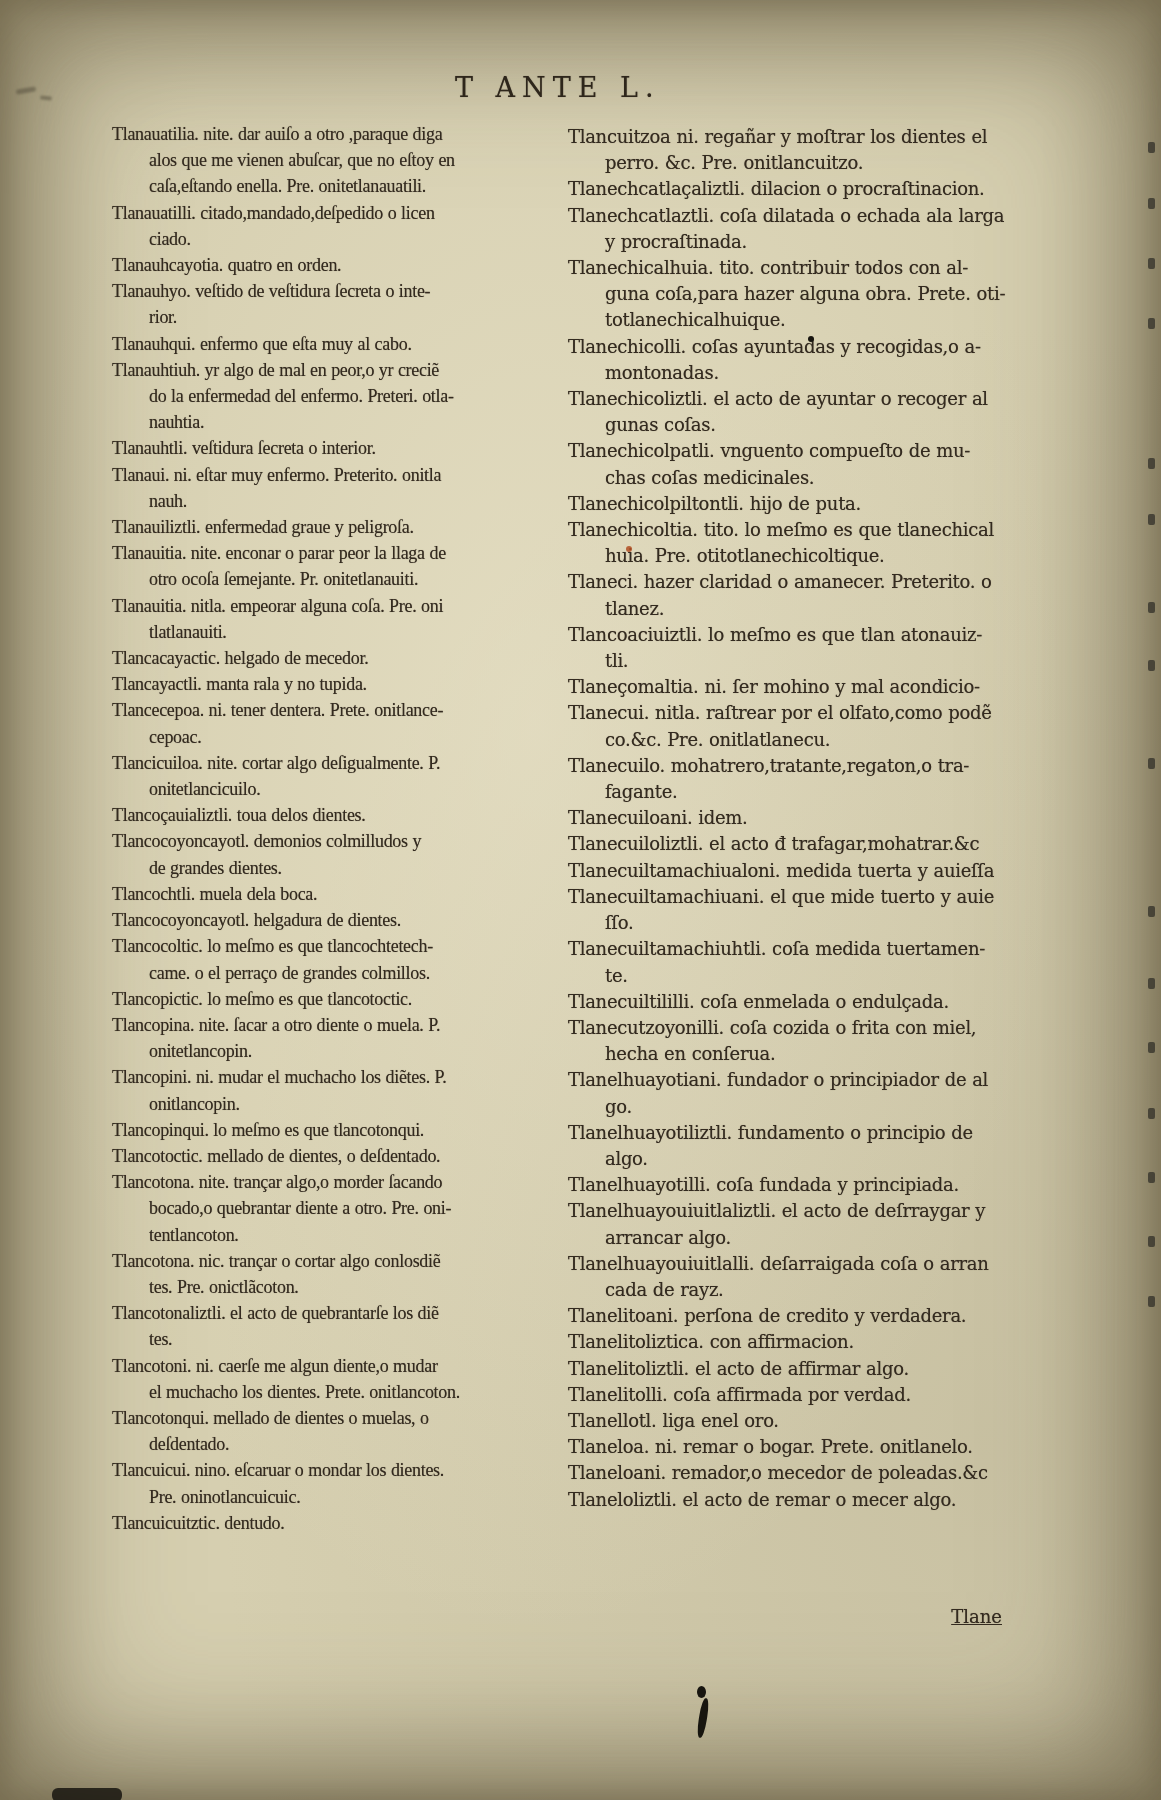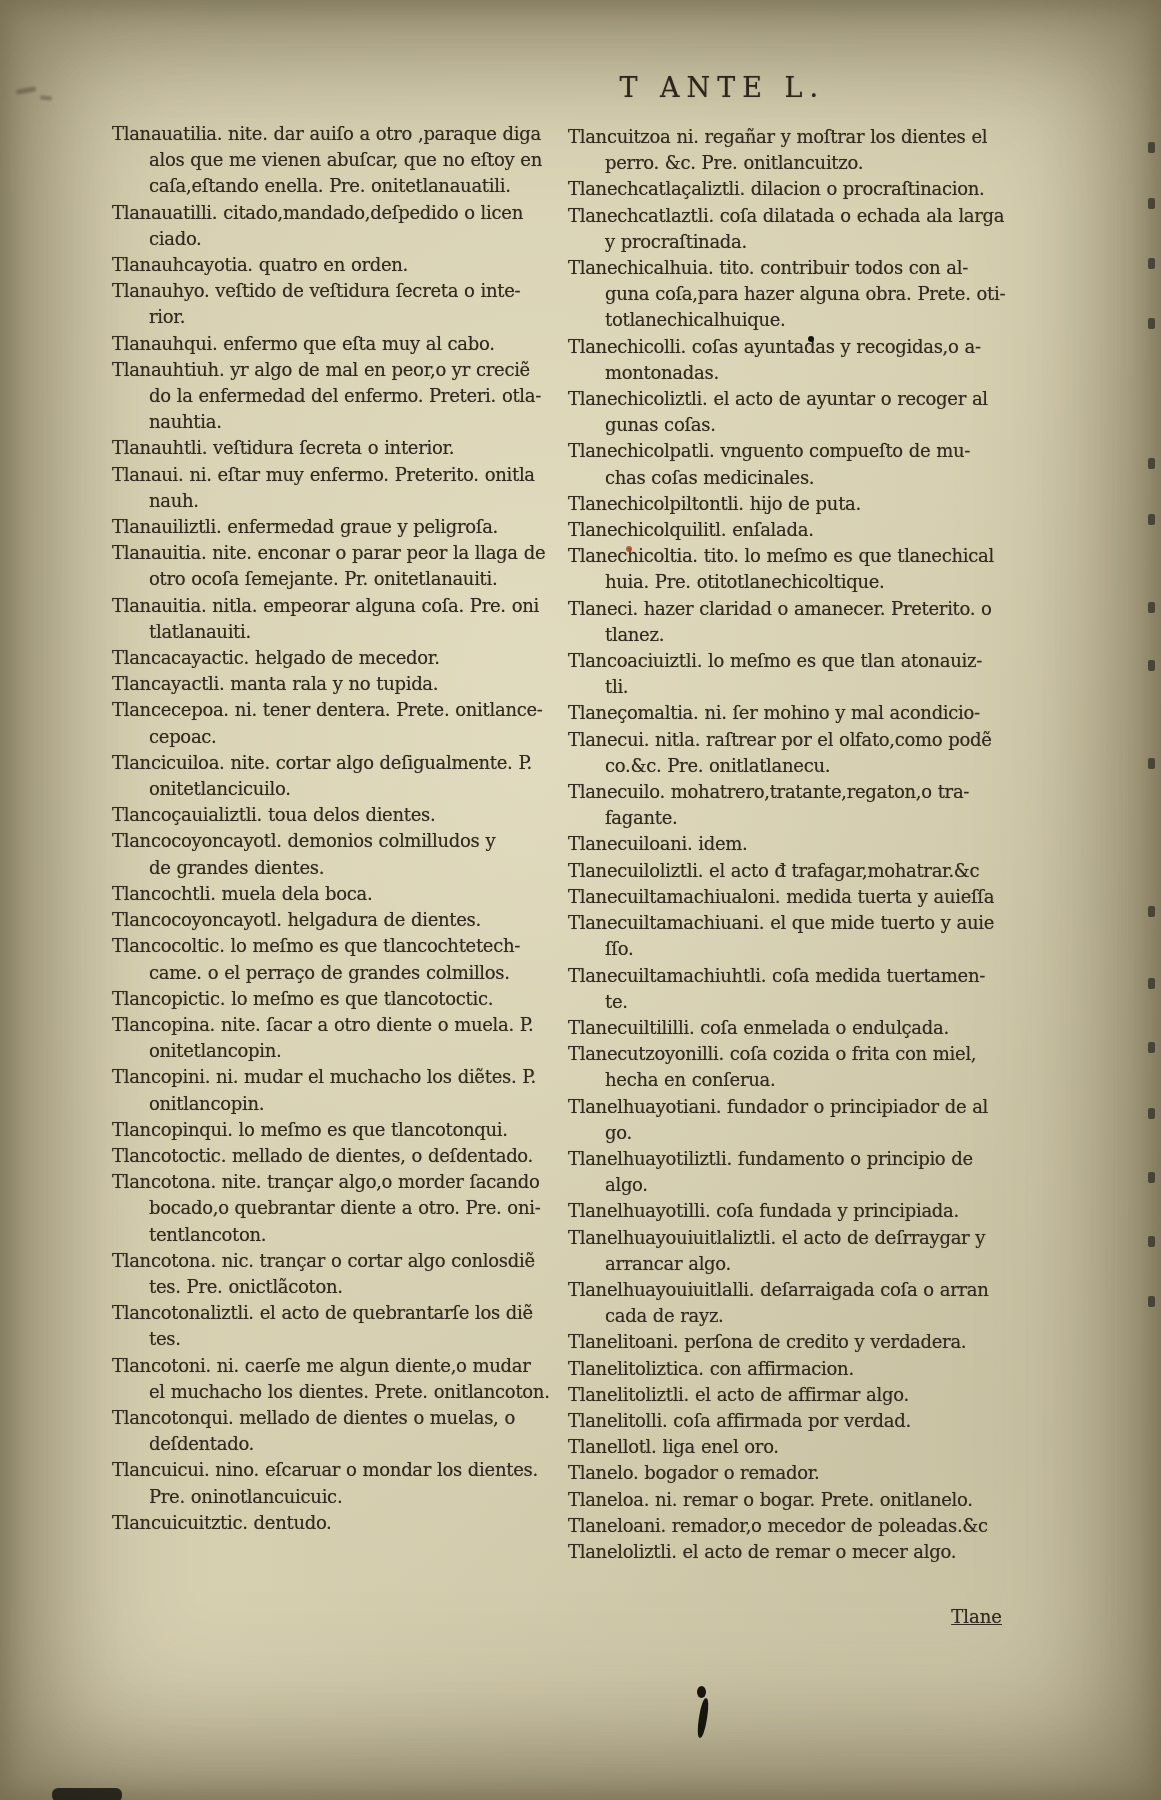--- a/index.html
+++ b/index.html
@@ -9,30 +9,30 @@
       radial-gradient(ellipse at 46% 40%, rgba(236,230,205,.55) 0%, rgba(0,0,0,0) 60%),
       radial-gradient(ellipse at 85% 80%, rgba(176,168,138,.35) 0%, rgba(0,0,0,0) 55%),
       #d6cfb0;
     box-shadow:inset 0 0 140px 40px rgba(92,82,55,.55), inset 0 0 26px 6px rgba(58,48,28,.28);
     font-family:"DejaVu Serif", serif;
     color:#332a1f;
   }
   .vignette{position:absolute;inset:0;pointer-events:none;
     box-shadow:inset 0 0 90px 18px rgba(96,86,58,.38);}
   .running-head{
-    position:absolute;left:455px;top:72px;width:370px;text-align:right;
+    position:absolute;left:455px;top:72px;width:370px;text-align:left;
     font-size:27px;letter-spacing:7px;color:#2e261b;
     text-shadow:0 0 1px rgba(46,38,27,.5);
   }
   .col{
     position:absolute;top:0;font-size:18px;line-height:26.2px;
     letter-spacing:-0.3px;word-spacing:0.5px;
     text-shadow:0 0 .7px rgba(51,42,31,.55);
   }
-  .col-left{left:112px;top:121px;width:465px;}
+  .col-left{left:112px;top:121px;width:465px;font-family:Liberation Serif, serif;}
   .col-right{left:568px;top:124px;width:455px;}
   .entry{margin:0;}
   .line{white-space:nowrap;}
   .line.cont{padding-left:37px;}
   .catchword{
     position:absolute;left:810px;top:1606px;width:192px;text-align:right;
     font-size:18px;color:#332a1f;text-shadow:0 0 .7px rgba(51,42,31,.55);text-decoration:underline;
   }
   
   .mark{position:absolute;background:#35322a;border-radius:2px;opacity:.78;}
@@ -194,23 +194,20 @@
       <div class="line cont">gunas coſas.</div>
     </div>
     <div class="entry">
       <div class="line">Tlanechicolpatli. vnguento compueſto de mu-</div>
       <div class="line cont">chas coſas medicinales.</div>
     </div>
     <div class="entry">
       <div class="line">Tlanechicolpiltontli. hijo de puta.</div>
     </div>
     <div class="entry">
-      <div class="line">Tlanechicolquilitl. enſalada.</div>
-    </div>
-    <div class="entry">
       <div class="line">Tlanechicoltia. tito. lo meſmo es que tlanechical</div>
       <div class="line cont">huia. Pre. otitotlanechicoltique.</div>
     </div>
     <div class="entry">
       <div class="line">Tlaneci. hazer claridad o amanecer. Preterito. o</div>
       <div class="line cont">tlanez.</div>
     </div>
     <div class="entry">
       <div class="line">Tlancoaciuiztli. lo meſmo es que tlan atonauiz-</div>
       <div class="line cont">tli.</div>
@@ -276,23 +273,20 @@
       <div class="line">Tlanelitoliztica. con affirmacion.</div>
     </div>
     <div class="entry">
       <div class="line">Tlanelitoliztli. el acto de affirmar algo.</div>
     </div>
     <div class="entry">
       <div class="line">Tlanelitolli. coſa affirmada por verdad.</div>
     </div>
     <div class="entry">
       <div class="line">Tlanellotl. liga enel oro.</div>
-    </div>
-    <div class="entry">
-      <div class="line">Tlanelo. bogador o remador.</div>
     </div>
     <div class="entry">
       <div class="line">Tlaneloa. ni. remar o bogar. Prete. onitlanelo.</div>
     </div>
     <div class="entry">
       <div class="line">Tlaneloani. remador,o mecedor de poleadas.&amp;c</div>
     </div>
     <div class="entry">
       <div class="line">Tlaneloliztli. el acto de remar o mecer algo.</div>
     </div>

